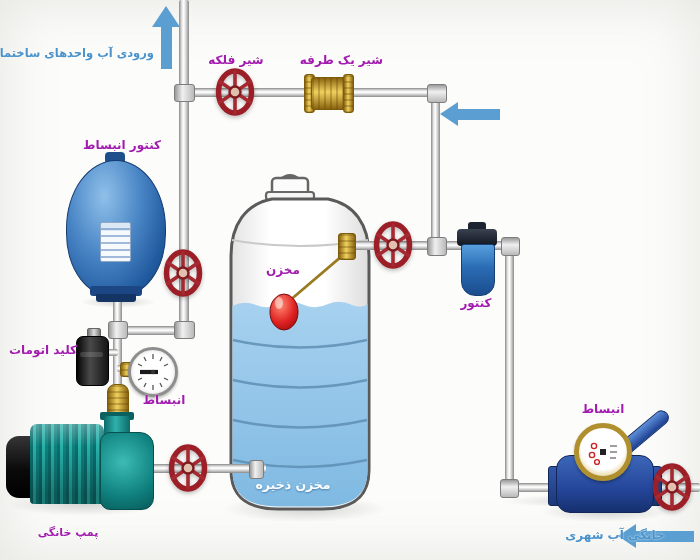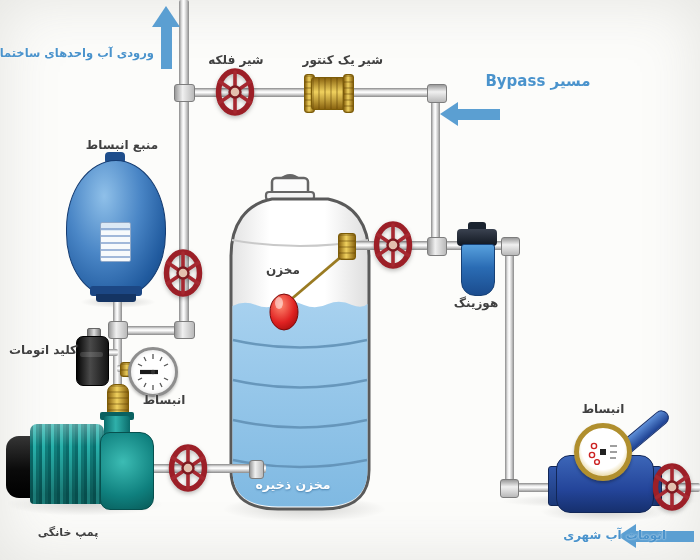--- a/index.html
+++ b/index.html
@@ -21,21 +21,21 @@
     background:
       repeating-linear-gradient(to bottom,rgba(90,60,0,.28) 0 2px,rgba(255,255,255,0) 2px 6px),
       linear-gradient(to right,#8a6410,#f0d15e 45%,#8a6410);}
   .brass-h{position:absolute;border-radius:3px;border:1px solid #7c5c08;
     background:
       repeating-linear-gradient(to right,rgba(90,60,0,.28) 0 2px,rgba(255,255,255,0) 2px 6px),
       linear-gradient(to bottom,#8a6410,#f0d15e 45%,#8a6410);}
   
   .shadow{position:absolute;border-radius:50%;background:radial-gradient(ellipse,rgba(70,70,70,.22),rgba(0,0,0,0) 70%);}
   
-  .lbl{position:absolute;font-weight:bold;font-size:12px;color:#404040;
+  .lbl{position:absolute;font-weight:bold;font-size:12px;color:#a21caf;
     text-align:center;direction:rtl;white-space:nowrap;
     text-shadow:0 0 2px rgba(255,255,255,.9);}
   .lbl.blue{color:#4a93cc;}
   .lbl.white{color:#ffffff;text-shadow:0 1px 2px rgba(0,60,110,.45);}
   .lbl.big{font-size:15px;}
   
   .arrow-up{position:absolute;display:flex;flex-direction:column;align-items:center;}
   .arrow-up .head{width:0;height:0;border-left:14px solid transparent;border-right:14px solid transparent;border-bottom:21px solid #5b9fd2;}
   .arrow-up .shaft{width:11px;height:42px;background:#5b9fd2;}
   .arrow-left{position:absolute;display:flex;align-items:center;}
@@ -260,25 +260,24 @@
     <div class="head"></div>
     <div class="shaft" style="width:42px;"></div>
   </div>
   <div class="arrow-left" style="left:618px;top:524px;">
     <div class="head"></div>
     <div class="shaft" style="width:58px;"></div>
   </div>
 
   <div class="lbl blue" style="left:2px;top:46px;width:152px;font-size:11.5px;">ورودی آب واحدهای ساختمانی</div>
   <div class="lbl" style="left:203px;top:53px;width:66px;">شیر فلکه</div>
-  <div class="lbl" style="left:303px;top:53px;width:80px;">شیر یک کنتور</div>
-  <div class="lbl blue big" style="left:478px;top:72px;width:120px;">مسیر Bypass</div>
-  <div class="lbl" style="left:80px;top:138px;width:84px;">منبع انبساط</div>
+  <div class="lbl" style="left:303px;top:53px;width:80px;">شیر یک طرفه</div>
+  <div class="lbl" style="left:80px;top:138px;width:84px;">کنتور انبساط</div>
   <div class="lbl" style="left:257px;top:263px;width:52px;">مخزن</div>
-  <div class="lbl" style="left:445px;top:296px;width:62px;">هوزینگ</div>
+  <div class="lbl" style="left:445px;top:296px;width:62px;">کنتور</div>
   <div class="lbl" style="left:6px;top:343px;width:74px;">کلید اتومات</div>
   <div class="lbl" style="left:134px;top:393px;width:60px;">انبساط</div>
   <div class="lbl white" style="left:250px;top:477px;width:86px;font-size:12.5px;">مخزن ذخیره</div>
   <div class="lbl" style="left:28px;top:526px;width:80px;font-size:11px;">پمپ خانگی</div>
   <div class="lbl" style="left:577px;top:402px;width:52px;">انبساط</div>
-  <div class="lbl blue" style="left:564px;top:528px;width:102px;">اتومات آب شهری</div>
+  <div class="lbl blue" style="left:564px;top:528px;width:102px;">خانگی آب شهری</div>
 
 </div>
 
 </body></html>

